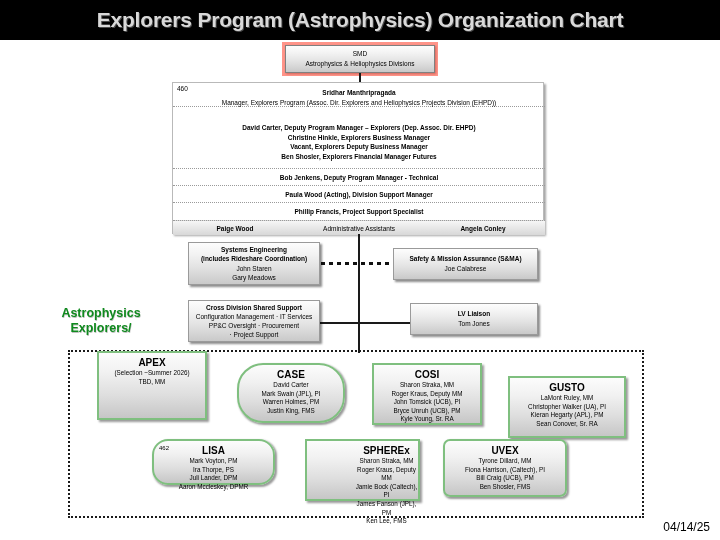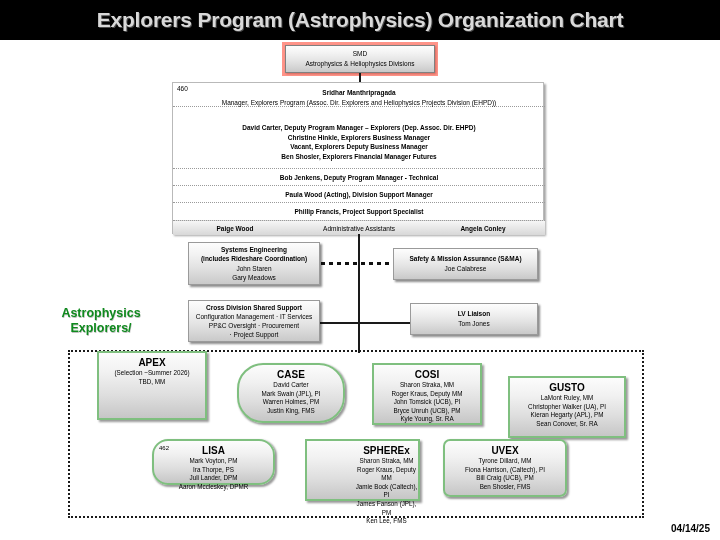--- a/index.html
+++ b/index.html
@@ -154,21 +154,21 @@
   #case-box    { left:237px; top:363px; width:108px; height:60px;border-radius:26px; }
   #cosi-box    { left:372px; top:363px; width:110px; height:62px; }
   #gusto-box   { left:508px; top:363px; width:118px; height:62px;margin-top:13px; }
   #lisa-box    { left:152px; top:439px; width:123px; height:46px;border-radius:16px; }
   #spherex-box { left:305px; top:439px; width:115px; height:62px;padding-left:48px; }
   #uvex-box    { left:443px; top:439px; width:124px; height:58px;border-radius:7px; }
 
   
   #date-label {
     position:absolute; right:10px; bottom:6px;
-    font-size:10px; font-weight:bold; color:#000;
+    font-size:12px; font-weight:normal; color:#000;
   }
 </style>
 </head>
 <body>
 
 <div id="title-bar">
   <span class="title-text">Explorers Program (Astrophysics) Organization Chart</span>
 </div>
 
 <div class="gbox" id="smd-box">

